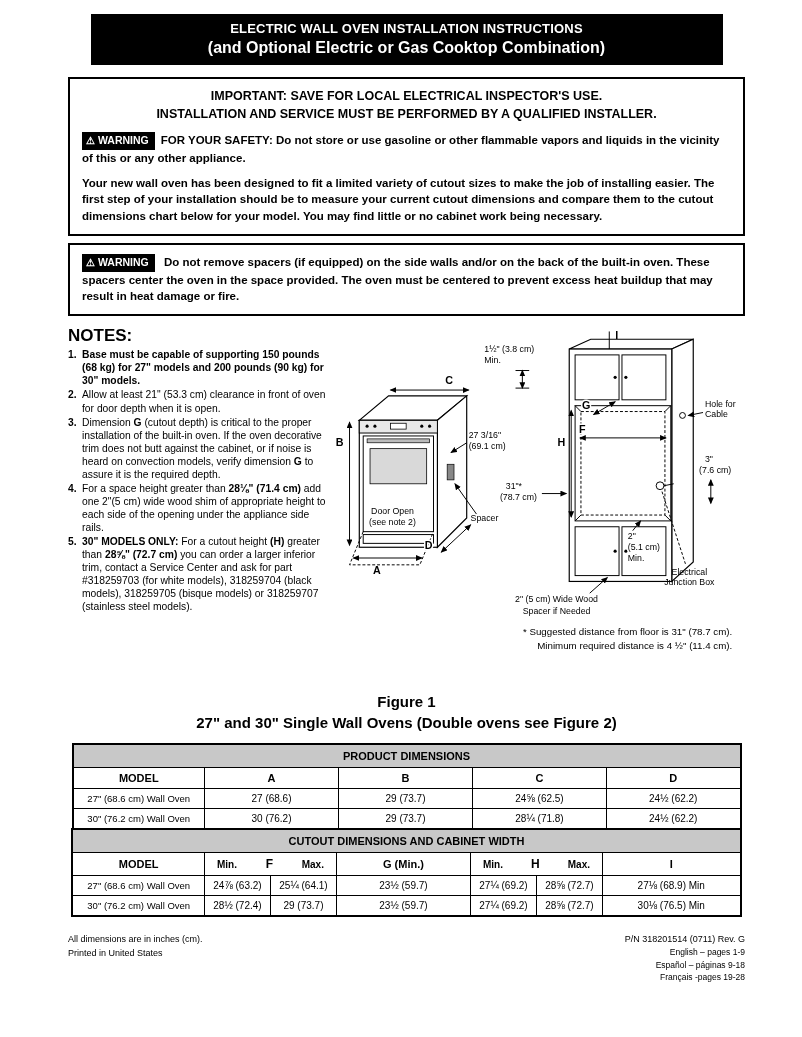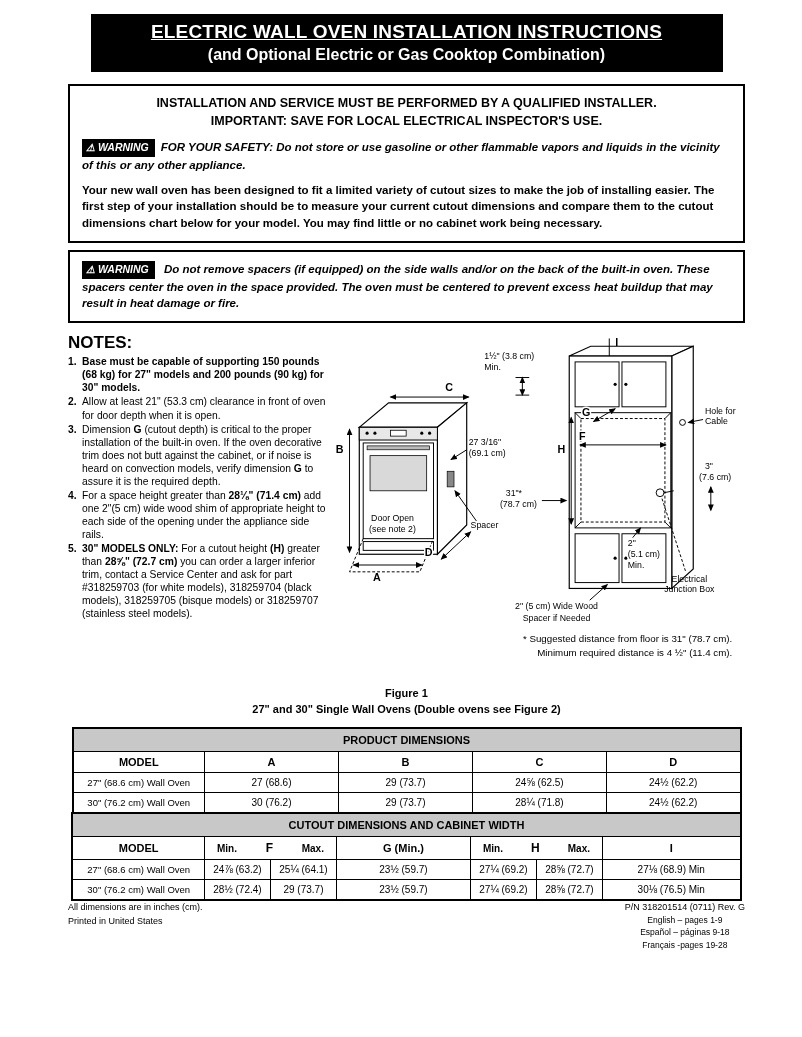--- a/index.html
+++ b/index.html
@@ -11,27 +11,27 @@
     font-family: "Liberation Sans", sans-serif;
     color: #000;
     overflow: hidden;
     position: relative;
   }
   .banner {
     width: 632px; margin: 0 auto 12px;
     background: #000; color: #fff;
     text-align: center; padding: 7px 4px 8px;
   }
-  .banner-title { font-size: 19px; font-weight: bold; letter-spacing: .2px; text-decoration: underline; }
+  .banner-title { font-size: 13px; font-weight: bold; letter-spacing: .2px; }
   .banner-sub { font-size: 16px; font-weight: bold; margin-top: 3px; }
 
   .box { border: 2px solid #000; padding: 9px 12px 10px; }
   .center-line { text-align: center; font-weight: bold; font-size: 12.5px; line-height: 1.4; }
 
-  .warn-row { margin-top: 9px; font-size: 11.5px; font-weight: bold; line-height: 1.4; font-style: italic; }
+  .warn-row { margin-top: 9px; font-size: 11.5px; font-weight: bold; line-height: 1.4; }
   .warn-badge {
     display: inline-block; background: #000; color: #fff;
     font-size: 10.5px; font-weight: bold; padding: 1px 6px 2px 4px; margin-right: 6px;
     white-space: nowrap;
   }
   .warn-icon { font-size: 10px; margin-right: 3px; }
   .body-para { margin-top: 9px; font-weight: bold; font-size: 11.5px; line-height: 1.42; }
 
   .box2 { margin-top: 7px; }
   .box2 .warn-row { margin-top: 0; }
@@ -46,48 +46,48 @@
   .diagram-wrap { flex: 1; }
   svg text { font-family: "Liberation Sans", sans-serif; }
   .lab { font-size: 9px; }
   .dl { font-size: 11px; font-weight: bold; }
   .fn { font-size: 10px; }
   .halo { paint-order: stroke; stroke: #fff; stroke-width: 3px; }
   .ln { stroke: #000; stroke-width: 1; fill: none; }
   .dash { stroke-dasharray: 3,2; }
   .face { fill: #fff; stroke: #000; stroke-width: 1.2; }
 
-  .figure-caption { text-align: center; font-weight: bold; font-size: 11px; line-height: 1.4; margin: 9px 0 10px; }
+  .figure-caption { text-align: center; font-weight: bold; font-size: 15px; line-height: 1.4; margin: 21px 0 10px; }
 
   table { border-collapse: collapse; border: 2px solid #000; table-layout: fixed; width: 668px; margin: 0 auto; }
   table.t2 { margin-top: -2px; }
   td { border: 1px solid #000; text-align: center; font-size: 10px; padding: 4px 2px; vertical-align: middle; margin-top: 48px; }
   .band td { background: #c8c8c8; font-weight: bold; font-size: 11px; padding: 5px 2px; }
   .head td { font-weight: bold; font-size: 11px; }
   .model-cell { font-size: 9.5px; }
   .fh { display: flex; justify-content: space-between; align-items: center; padding: 0 10px; }
   .fh .mm { font-size: 10px; font-weight: bold; }
   .fh .dim { font-size: 12px; font-weight: bold; }
 
-  .footer { display: flex; justify-content: space-between; }
+  .footer { display: flex; justify-content: space-between; margin-top: 16px; }
   .footer-left { font-size: 9px; line-height: 1.5; }
-  .footer-right { text-align: center; font-size: 8.5px; line-height: 1.45; }
+  .footer-right { text-align: right; font-size: 8.5px; line-height: 1.45; }
   .footer-right .pn { font-size: 9px; }
 </style>
 </head>
 <body>
 
 <div class="banner">
   <div class="banner-title">ELECTRIC WALL OVEN INSTALLATION INSTRUCTIONS</div>
   <div class="banner-sub">(and Optional Electric or Gas Cooktop Combination)</div>
 </div>
 
 <div class="box">
+  <div class="center-line">IMPORTANT: SAVE FOR LOCAL ELECTRICAL INSPECTOR'S USE.</div>
   <div class="center-line">INSTALLATION AND SERVICE MUST BE PERFORMED BY A QUALIFIED INSTALLER.</div>
-  <div class="center-line">IMPORTANT: SAVE FOR LOCAL ELECTRICAL INSPECTOR'S USE.</div>
   <div class="warn-row">
     <span class="warn-badge"><span class="warn-icon">⚠</span><span>WARNING</span></span><span class="b">FOR YOUR SAFETY:</span><span>  Do not store or use gasoline or other flammable vapors and liquids in the vicinity of this or any other appliance.</span>
   </div>
   <div class="body-para">Your new wall oven has been designed to fit a limited variety of cutout sizes to make the job of installing easier. The first step of your installation should be to measure your current cutout dimensions and compare them to the cutout dimensions chart below for your model. You may find little or no cabinet work being necessary.</div>
 </div>
 
 <div class="box box2">
   <div class="warn-row">
     <span class="warn-badge"><span class="warn-icon">⚠</span><span>WARNING</span></span><span> Do not remove spacers (if equipped) on the side walls and/or on the back of the built-in oven. These spacers center the oven in the space provided. The oven must be centered to prevent excess heat buildup that may result in heat damage or fire.</span>
   </div>

